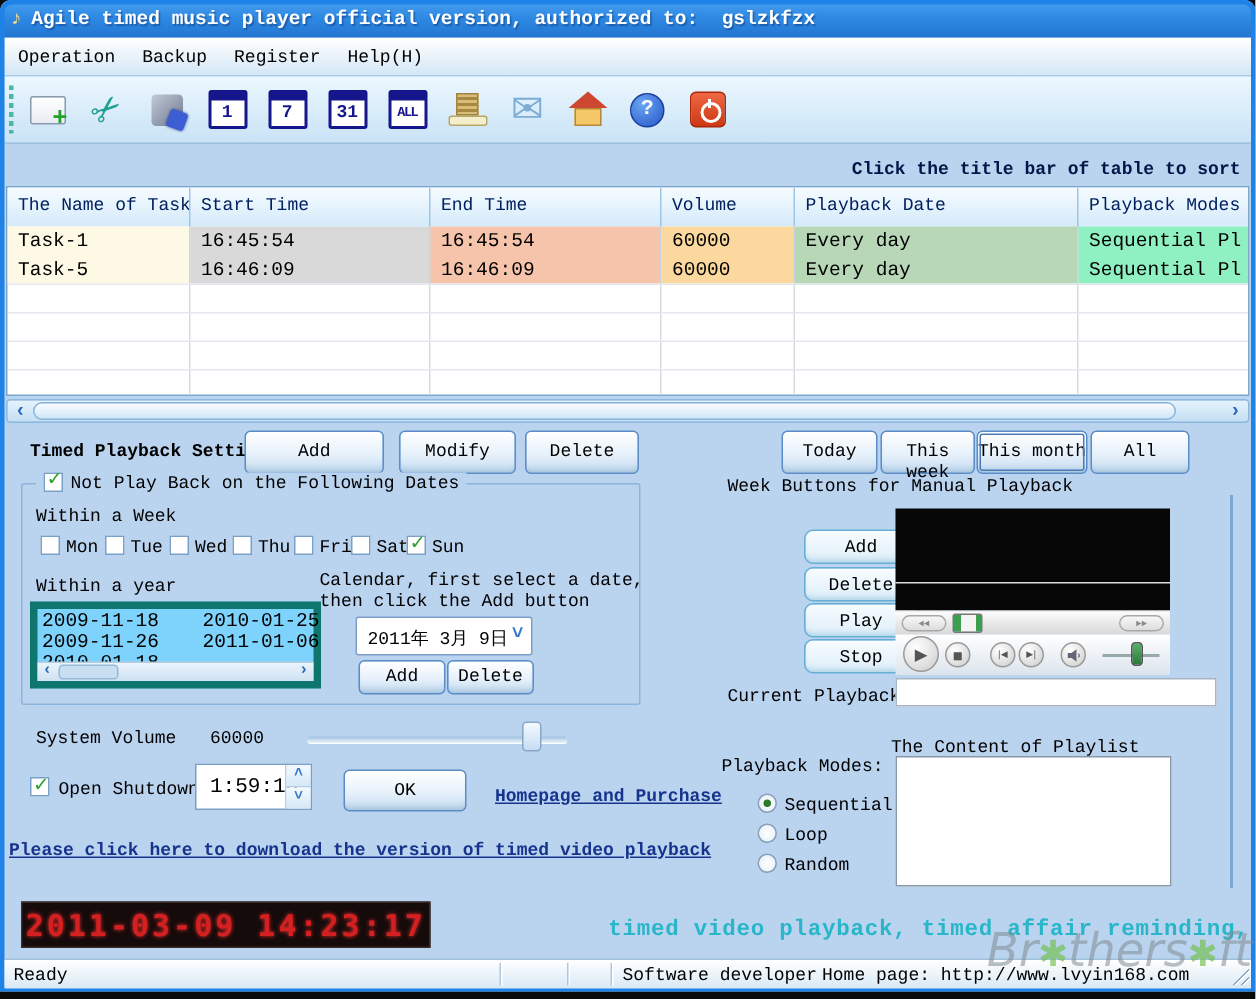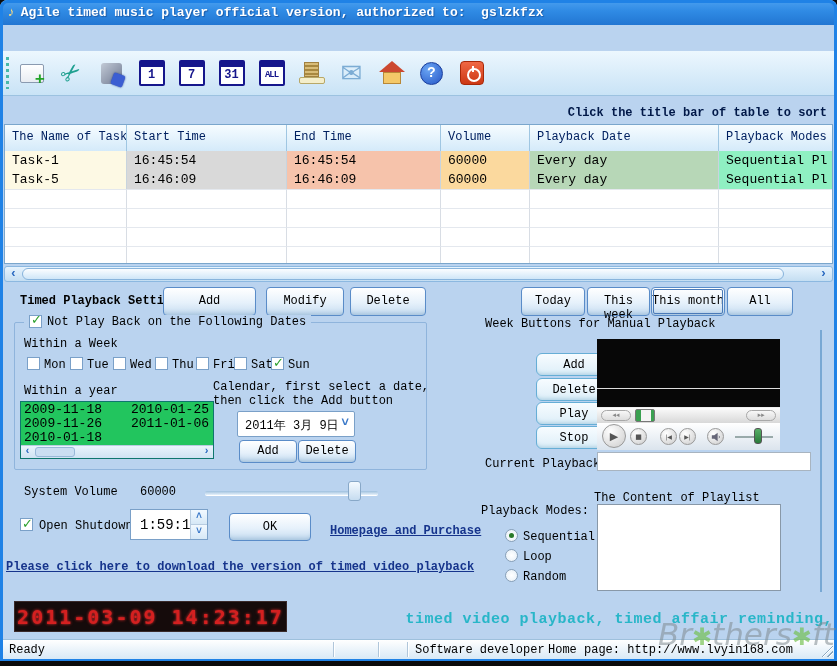--- a/index.html
+++ b/index.html
@@ -89,21 +89,21 @@
   .cb.checked::after { content:"✓"; position:absolute; left:1px; top:-3px; color:#2ca02c; font-weight:bold; font-size:13px; font-family:"DejaVu Sans",sans-serif;}
   .radio { position:absolute; width:13px; height:13px; border-radius:50%; border:1px solid #88a0b8; background:radial-gradient(#fff,#e4eef6); }
   .radio.checked::after { content:""; position:absolute; left:3px; top:3px; width:5px; height:5px; border-radius:50%; background:#2a7a2a; }
   .link { position:absolute; font-size:12px; font-weight:bold; color:var(--link,#16348c); text-decoration:underline; white-space:nowrap; }
 
   .groupbox { position:absolute; left:14px; top:322px; width:413px; height:148px; border:1px solid #8fb4dc; border-radius:2px; }
   .legend { position:absolute; left:24px; top:315px; background:#bad3ef; padding:0 5px; display:flex; gap:5px; height:15px; }
   .legend .cb { position:relative; flex:none; }
   .legend span { font-size:12px; line-height:14px; }
 
-  .listbox { position:absolute; left:20px; top:401px; width:194px; height:58px; background:#22c55e; border:1px solid #0f766e; font-size:13px; }
+  .listbox { position:absolute; left:20px; top:401px; width:194px; height:58px; background:#7dd3fc; border:5px solid #0f766e; font-size:13px; }
   .listbox .it { position:absolute; white-space:nowrap; line-height:14px; }
   .lb-scroll { position:absolute; left:0; right:0; bottom:0; height:13px; background:linear-gradient(#eaf4fc,#cfe2f2); border-top:1px solid #b8cce0; }
   .lb-scroll .arr { position:absolute; top:-1px; width:13px; color:#2868c0; font-weight:bold; font-size:11px; text-align:center; }
   .lb-scroll .thumb { position:absolute; left:14px; top:1px; width:40px; height:10px; background:#cadef2; border:1px solid #98b8d8; border-radius:3px; }
 
   .select { position:absolute; left:237px; top:411px; width:118px; height:26px; background:#fff; border:1px solid #7aa0c8; border-radius:2px; }
   .select .val { position:absolute; left:7px; top:5px; font-size:12px; }
   .select .chev { position:absolute; right:5px; top:3px; color:#3a78c8; font-weight:bold; font-size:13px; }
 
   .slider-track { position:absolute; left:205px; top:491px; width:173px; height:4px; border-radius:2px;
@@ -163,20 +163,26 @@
     <span class="app-icon">♪</span>
     <span class="title-text">Agile timed music player official version, authorized to:  gslzkfzx</span>
   </div>
   <span class="pawn">♙</span>
   <div class="winbtns">
     <div class="winbtn">─</div>
     <div class="winbtn max">□</div>
     <div class="winbtn">X</div>
   </div>
 
+  <div class="menubar">
+    <span class="menu-item">Operation</span>
+    <span class="menu-item">Backup</span>
+    <span class="menu-item">Register</span>
+    <span class="menu-item">Help(H)</span>
+  </div>
 
   <div class="toolbar">
     <div class="ico">
         <div class="page"></div>
         <span class="plus">+</span>
       </div>
     <div class="ico">
         <span class="scis">✂</span>
       </div>
     <div class="ico">

